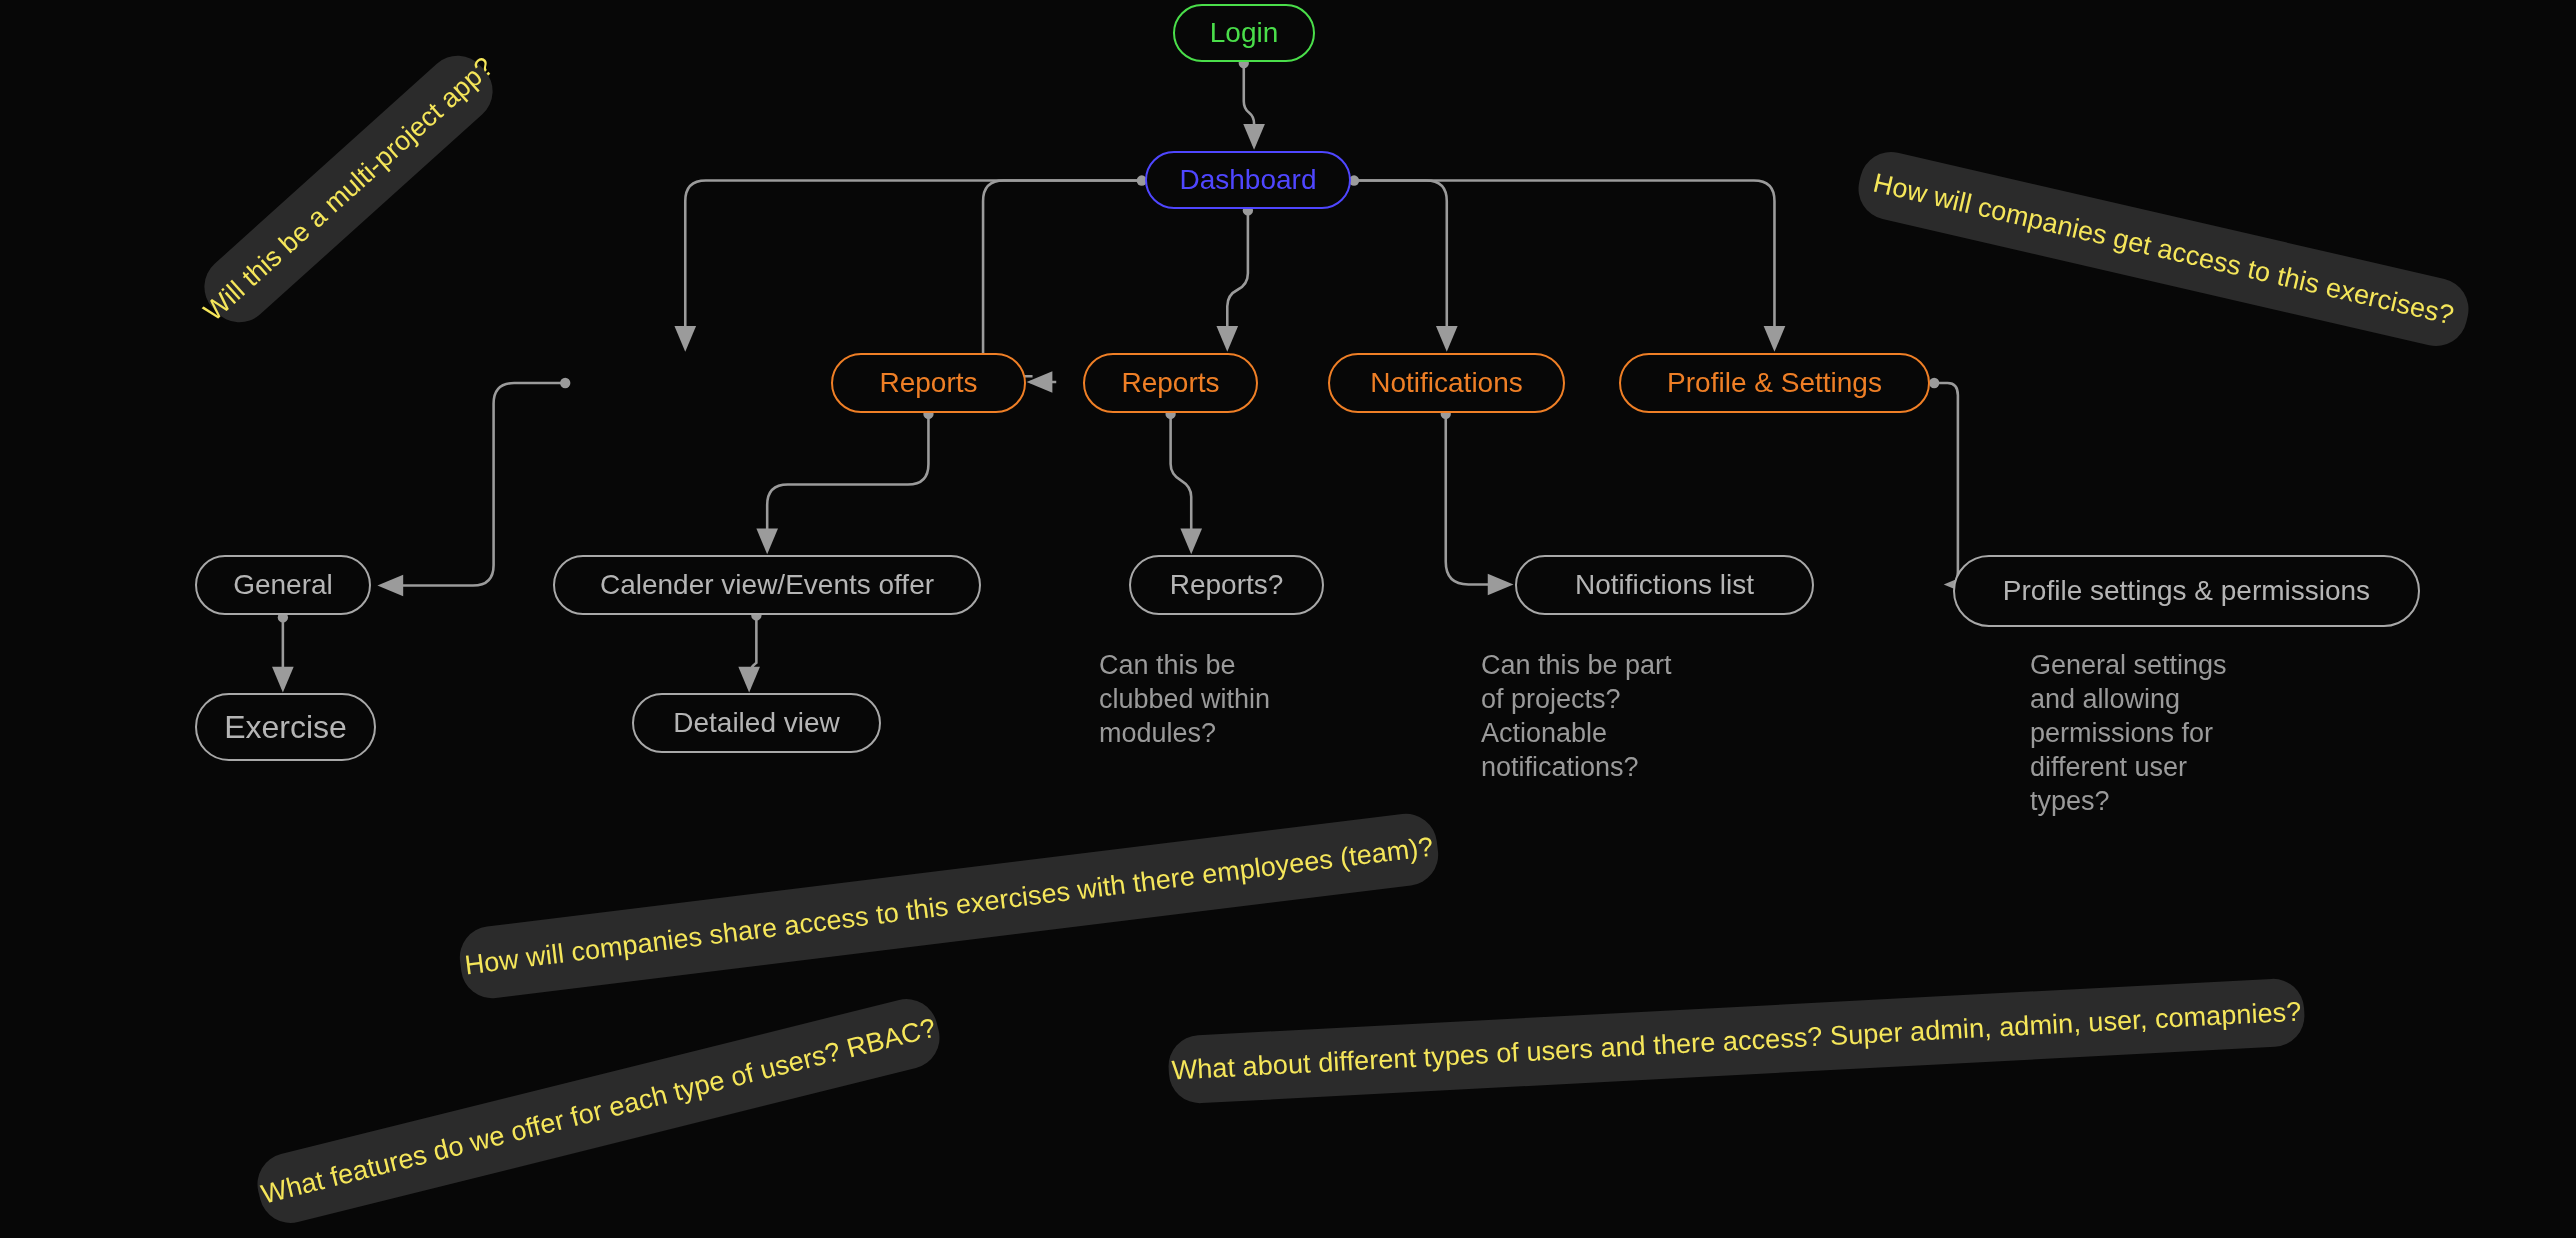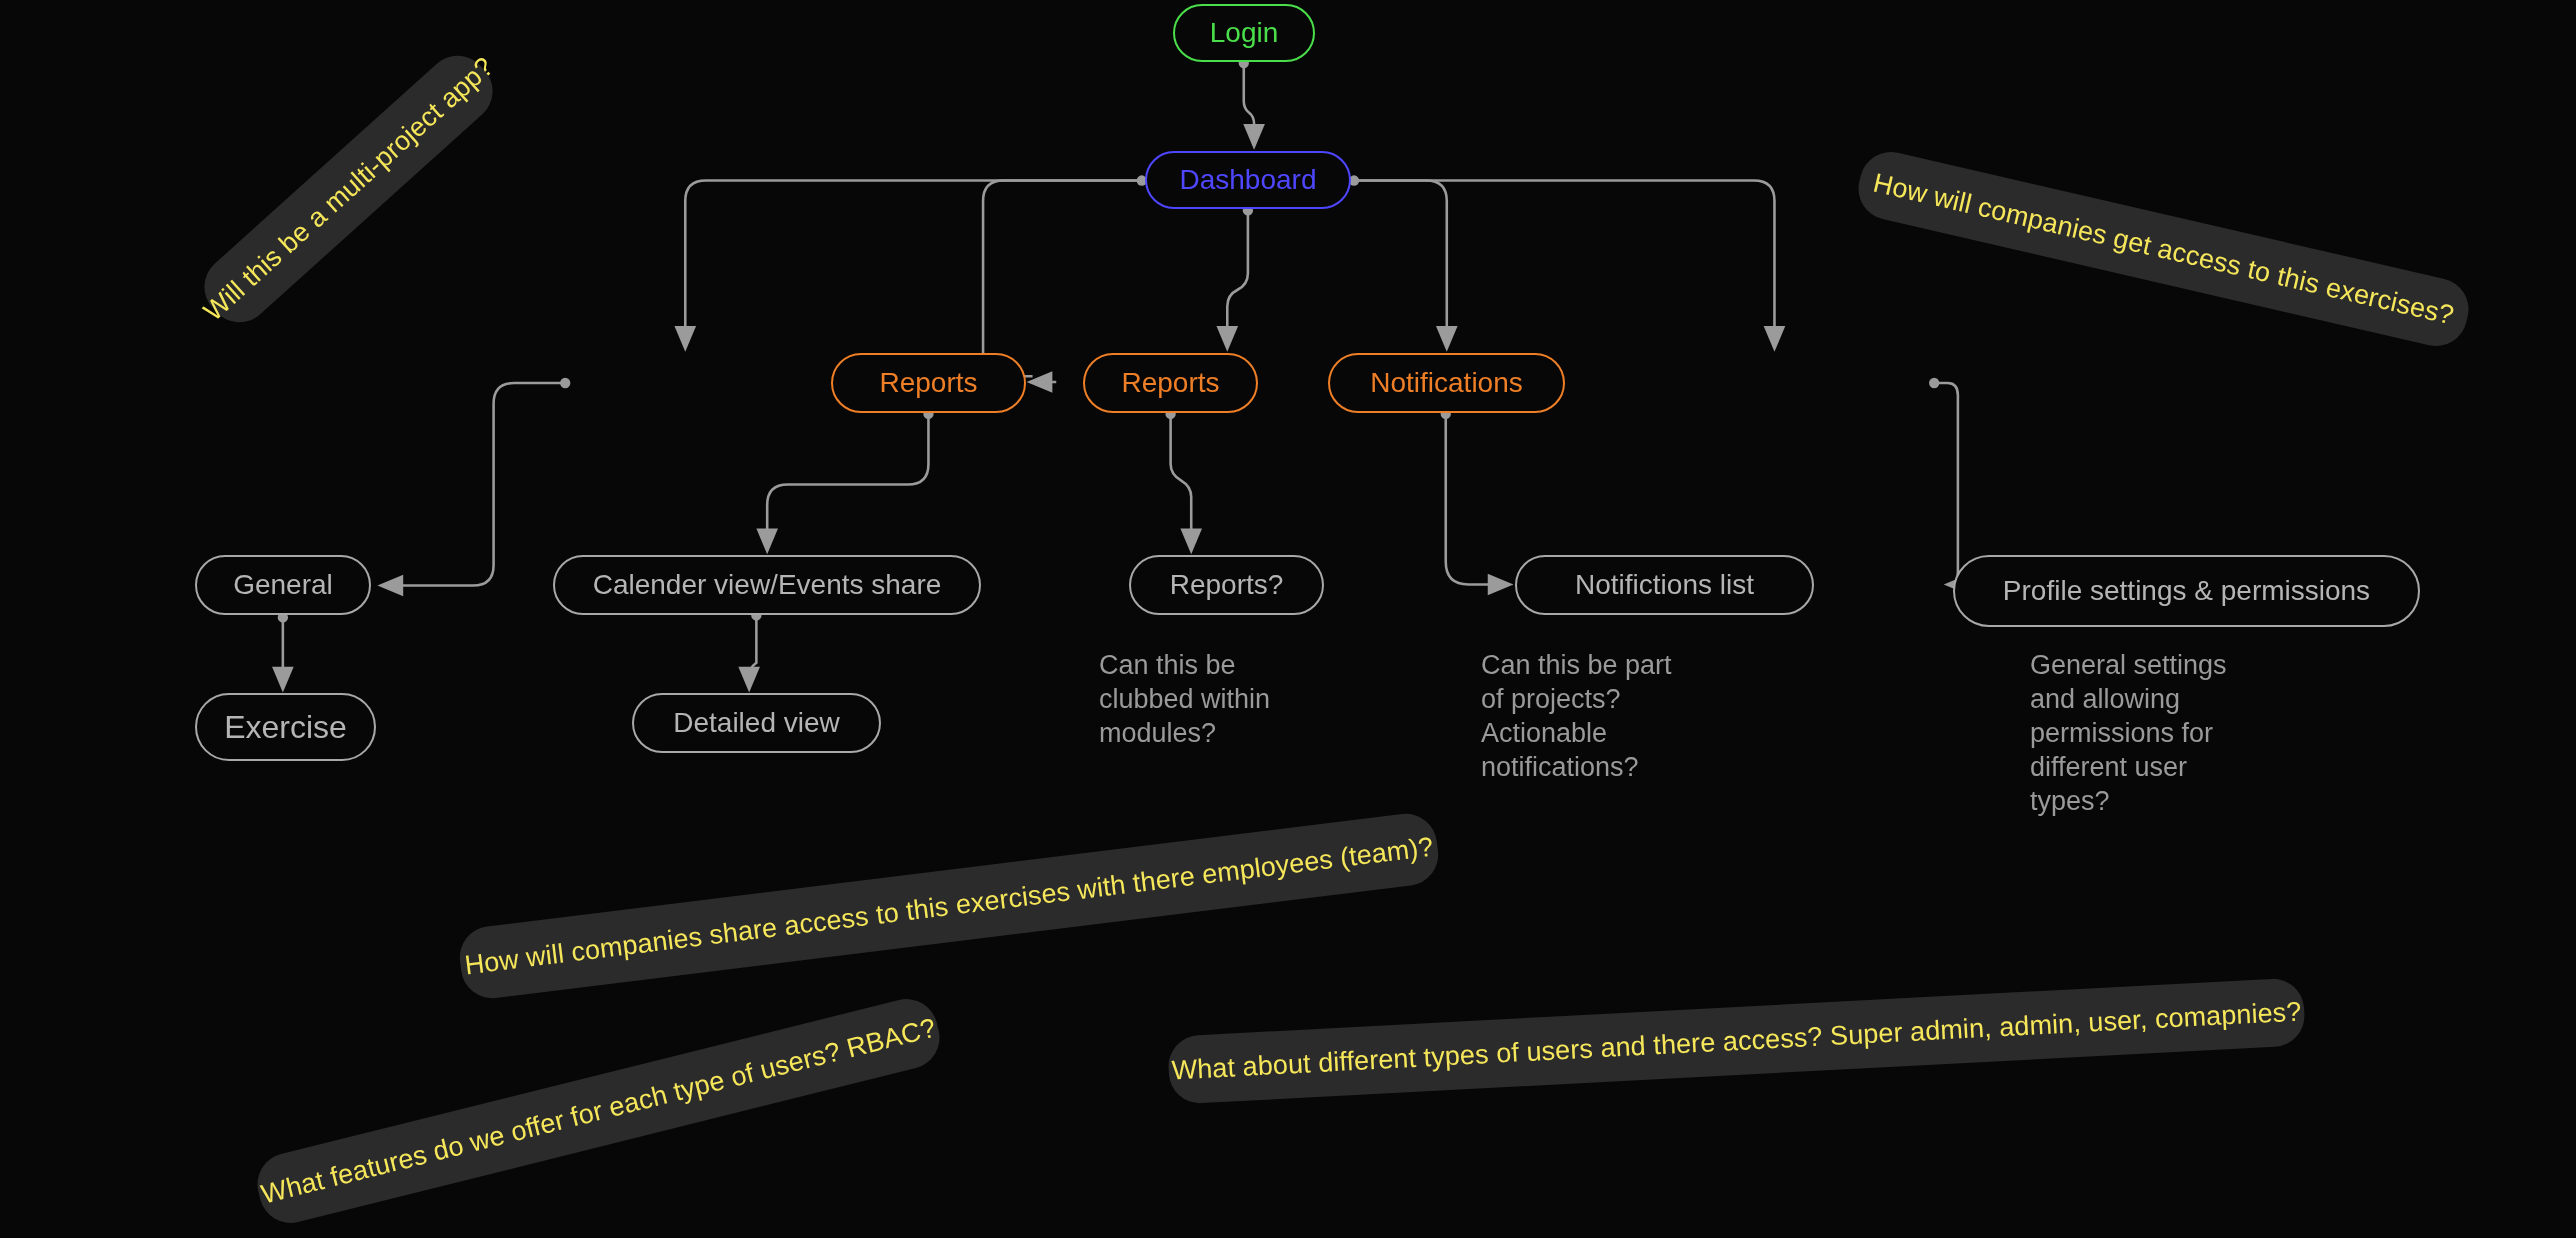--- a/index.html
+++ b/index.html
@@ -93,28 +93,31 @@
     </div>
   <div class="node orange" style="left: 831px; top: 353px; width: 195px; height: 60px; font-size: 28px;">
       <span>Reports</span>
     </div>
   <div class="node orange" style="left: 1083px; top: 353px; width: 175px; height: 60px; font-size: 28px;">
       <span>Reports</span>
     </div>
   <div class="node orange" style="left: 1328px; top: 353px; width: 237px; height: 60px; font-size: 28px;">
       <span>Notifications</span>
     </div>
+  <div class="node orange" style="left: 1619px; top: 353px; width: 311px; height: 60px; font-size: 28px;">
+      <span>Profile &amp; Settings</span>
+    </div>
   <div class="node grey" style="left: 195px; top: 555px; width: 176px; height: 60px; font-size: 28px;">
       <span>General</span>
     </div>
   <div class="node grey" style="left: 195px; top: 693px; width: 181px; height: 68px; font-size: 32px;">
       <span>Exercise</span>
     </div>
   <div class="node grey" style="left: 553px; top: 555px; width: 428px; height: 60px; font-size: 28px;">
-      <span>Calender view/Events share</span>
+      <span>Calender view/Events offer</span>
     </div>
   <div class="node grey" style="left: 632px; top: 693px; width: 249px; height: 60px; font-size: 28px;">
       <span>Detailed view</span>
     </div>
   <div class="node grey" style="left: 1129px; top: 555px; width: 195px; height: 60px; font-size: 28px;">
       <span>Reports?</span>
     </div>
   <div class="node grey" style="left: 1515px; top: 555px; width: 299px; height: 60px; font-size: 28px;">
       <span>Notifictions list</span>
     </div>

